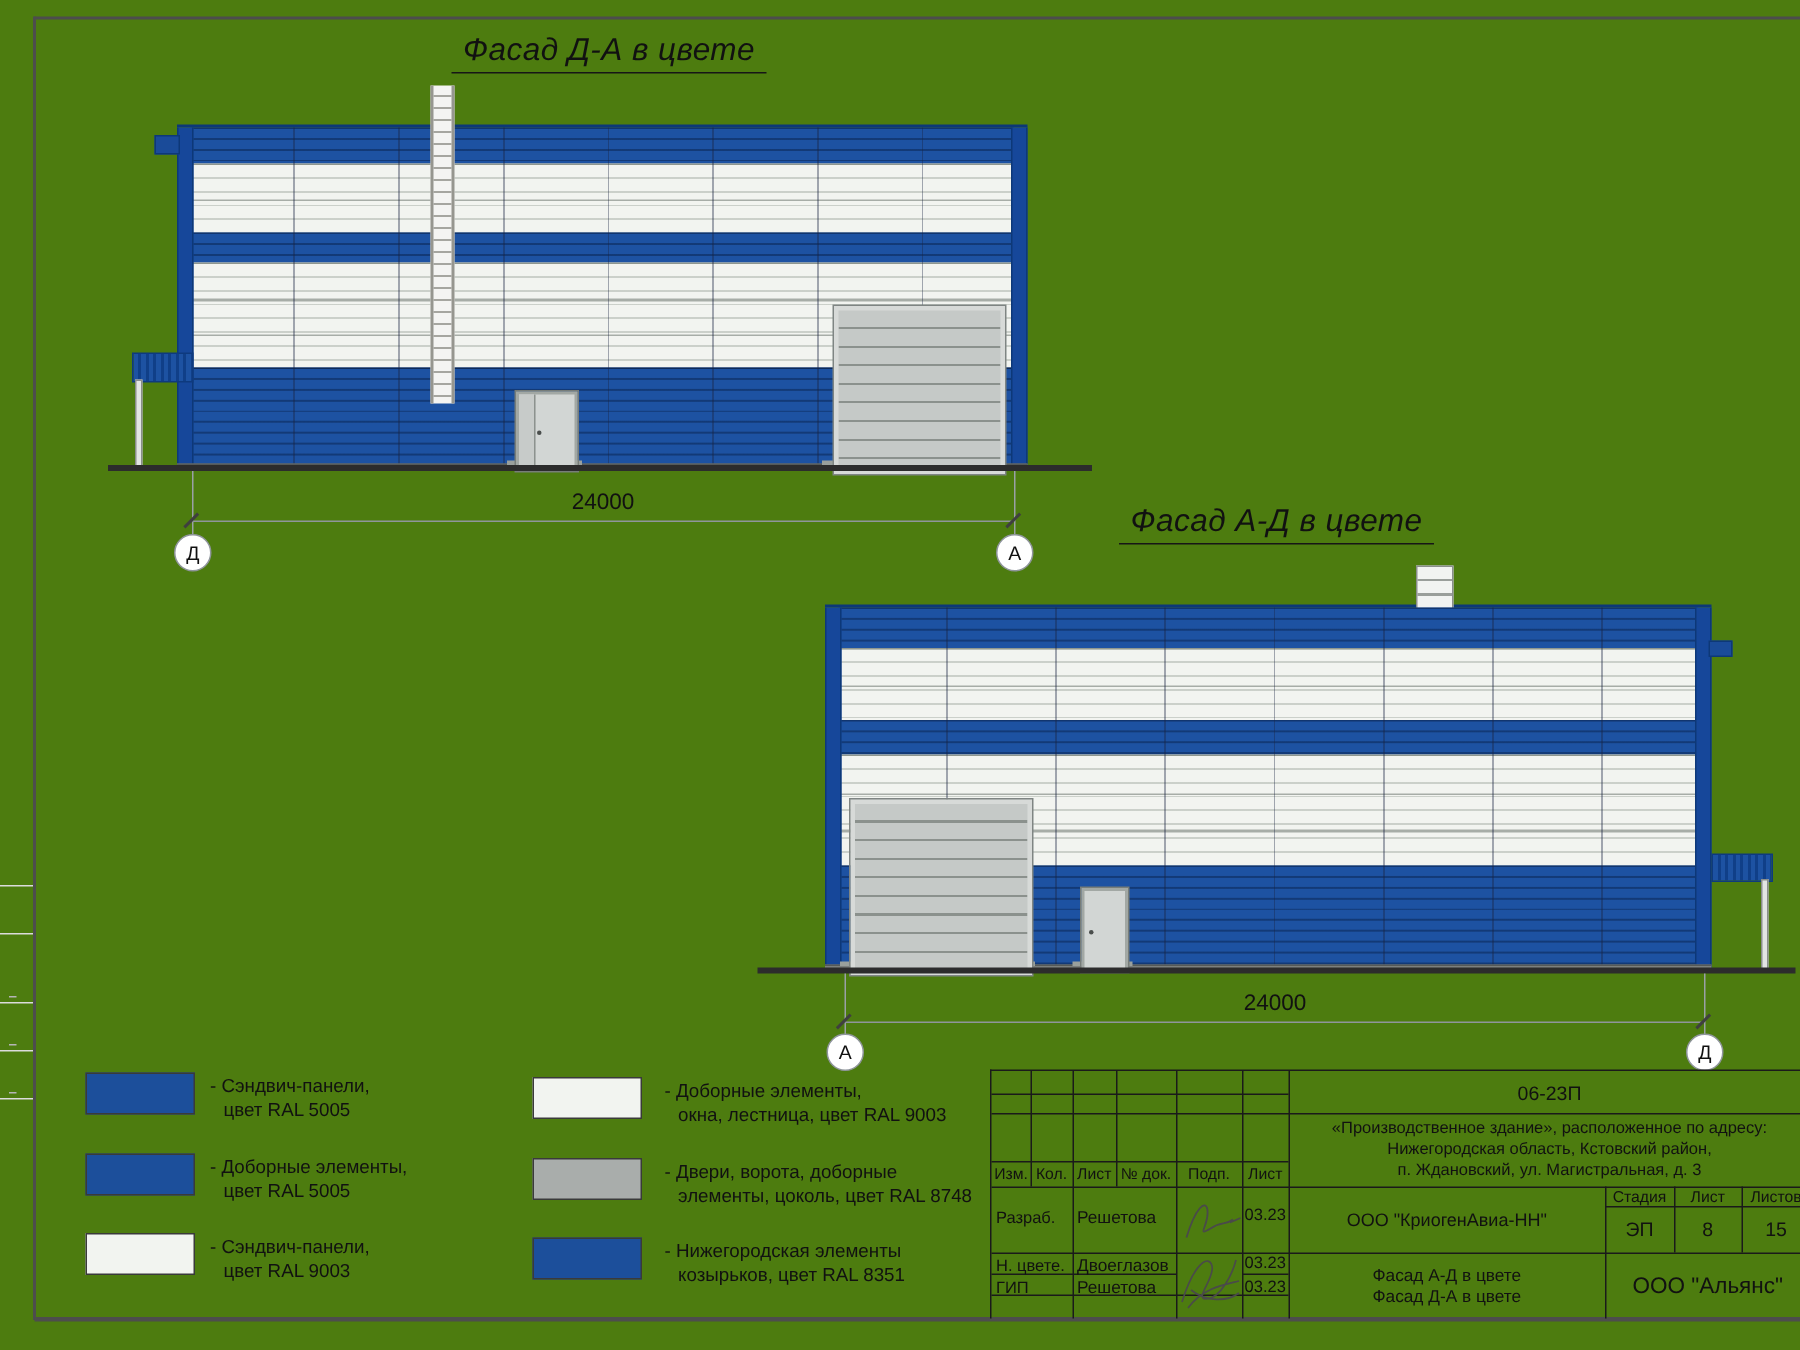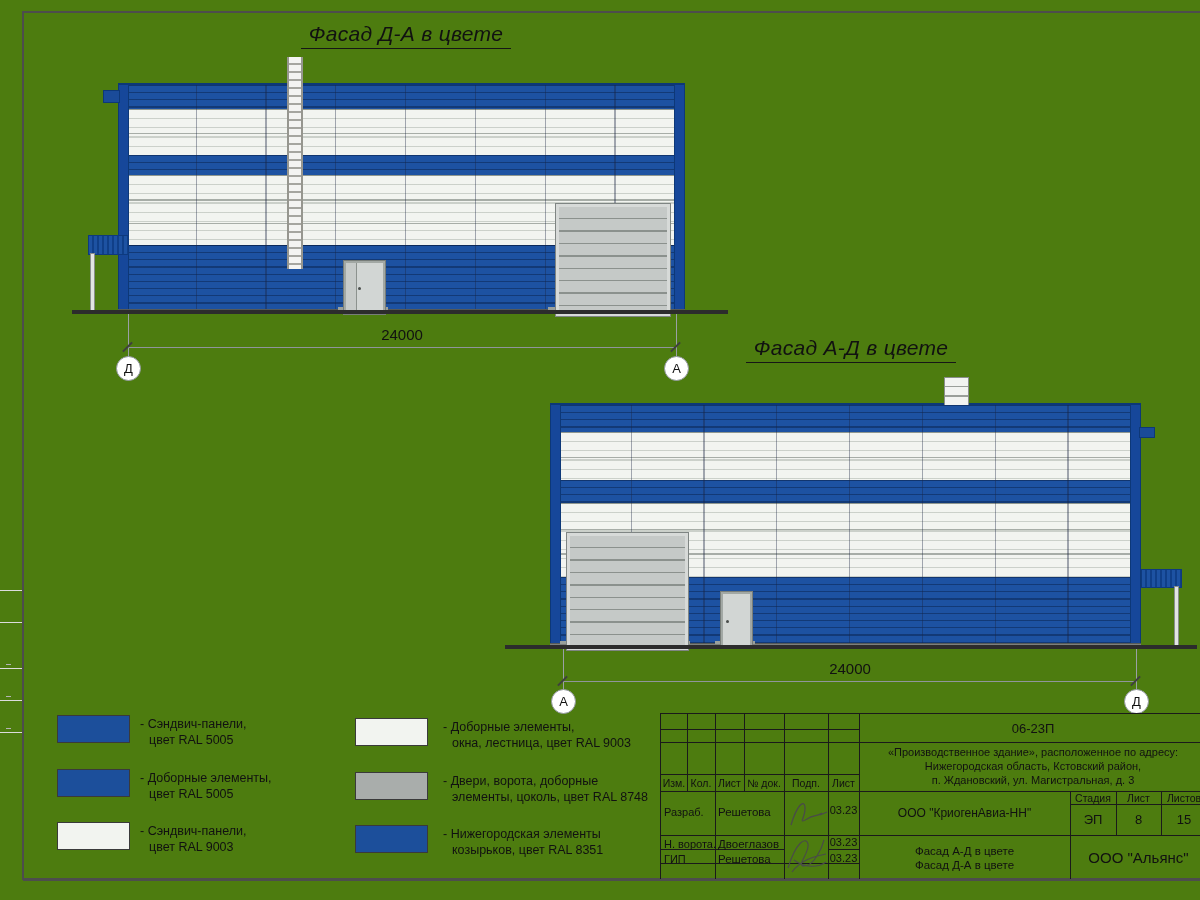--- a/index.html
+++ b/index.html
@@ -222,21 +222,21 @@
     <div class="cell" style="left:0;top:60px;width:26px;height:17px;font-size:10.5px">Изм.</div>
     <div class="cell" style="left:26px;top:60px;width:28px;height:17px;font-size:10.5px">Кол.</div>
     <div class="cell" style="left:54px;top:60px;width:29px;height:17px;font-size:10.5px">Лист</div>
     <div class="cell" style="left:83px;top:60px;width:40px;height:17px;font-size:10.5px">№ док.</div>
     <div class="cell" style="left:123px;top:60px;width:44px;height:17px;font-size:10.5px">Подп.</div>
     <div class="cell" style="left:167px;top:60px;width:31px;height:17px;font-size:10.5px">Лист</div>
 
     <div class="cl" style="left:3px;top:92px">Разраб.</div>
     <div class="cl" style="left:57px;top:92px;font-size:11.5px">Решетова</div>
     <div class="cell" style="left:167px;top:88px;width:31px;height:16px">03.23</div>
-    <div class="cl" style="left:3px;top:124px">Н. ворота.</div>
+    <div class="cl" style="left:3px;top:124px">Н. цвете.</div>
     <div class="cl" style="left:57px;top:124px;font-size:11.5px">Двоеглазов</div>
     <div class="cell" style="left:167px;top:121px;width:31px;height:14px">03.23</div>
     <div class="cl" style="left:3px;top:139px">ГИП</div>
     <div class="cl" style="left:57px;top:139px;font-size:11.5px">Решетова</div>
     <div class="cell" style="left:167px;top:137px;width:31px;height:14px">03.23</div>
 
     <svg class="sig" style="left:126px;top:81px" width="42" height="38" viewBox="0 0 42 38">
       <path d="M4,30 C10,10 17,4 18,12 C19,22 10,30 20,24 C27,19 30,22 35,18 M33,20 L40,17" fill="none" stroke="#4a4a4a" stroke-width="1.2"></path>
     </svg>
     <svg class="sig" style="left:123px;top:118px" width="46" height="44" viewBox="0 0 46 44">

